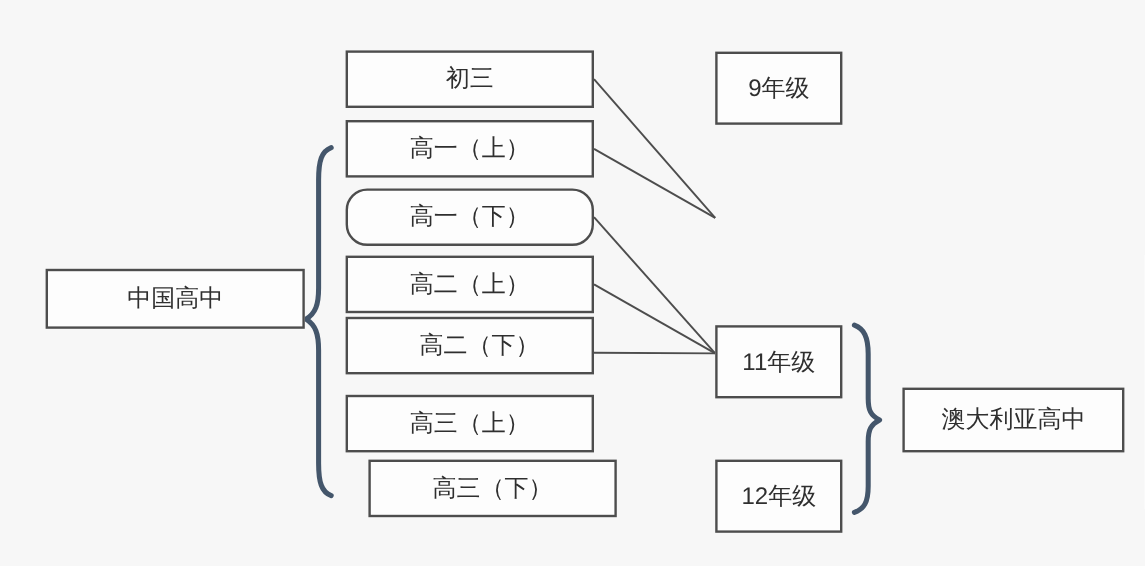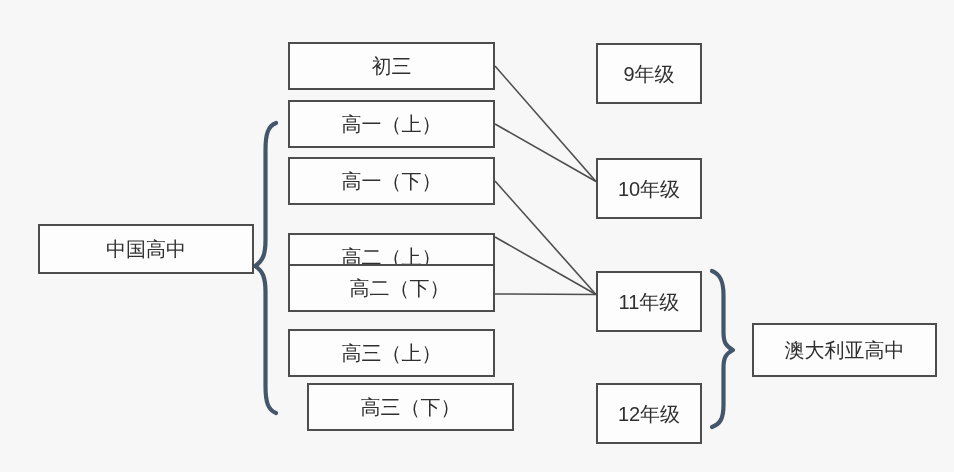--- a/index.html
+++ b/index.html
@@ -51,26 +51,25 @@
         <line x1="495" y1="181" x2="596" y2="294.5" stroke="#4d4d4d" stroke-width="1.6"></line>
         <line x1="495" y1="237" x2="596" y2="294.5" stroke="#4d4d4d" stroke-width="1.6"></line>
         <line x1="495" y1="294" x2="596" y2="294.5" stroke="#4d4d4d" stroke-width="1.6"></line>
       </g>
   </svg>
 
   <div class="box" style="left:38px; top:224px; width:216px; height:50px;">中国高中</div>
 
   <div class="box term" style="top:100px;">高一（上）</div>
   <div class="box term" style="top:42px;">初三</div>
-  <div class="box term" style="top:157px;">高一（下）</div>
-  <div class="box term" style="top:213px;margin-top:20px;">高二（上）</div>
+  <div class="box term" style="top:157px;border-radius:18px;">高一（下）</div>
+  <div class="box term" style="top:213px;">高二（上）</div>
   <div class="box term" style="top:264px;padding-left:16px;">高二（下）</div>
   <div class="box term" style="top:329px;">高三（上）</div>
   <div class="box term" style="top:383px;margin-left:19px;">高三（下）</div>
 
   <div class="box grade" style="top:43px;">9年级</div>
-  <div class="box grade" style="top:158px;">10年级</div>
   <div class="box grade" style="top:271px;">11年级</div>
   <div class="box grade" style="top:383px;">12年级</div>
 
   <div class="box" style="left:752px; top:323px; width:185px; height:54px;">澳大利亚高中</div>
 
 </div>
 
 </body></html>

